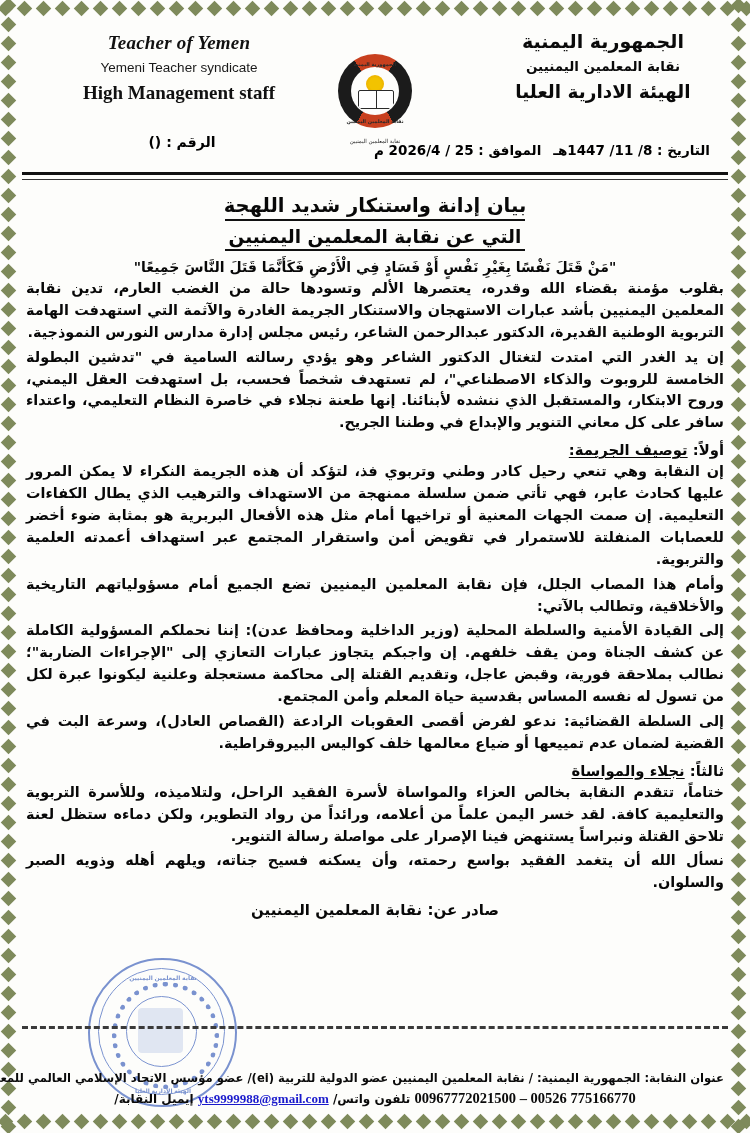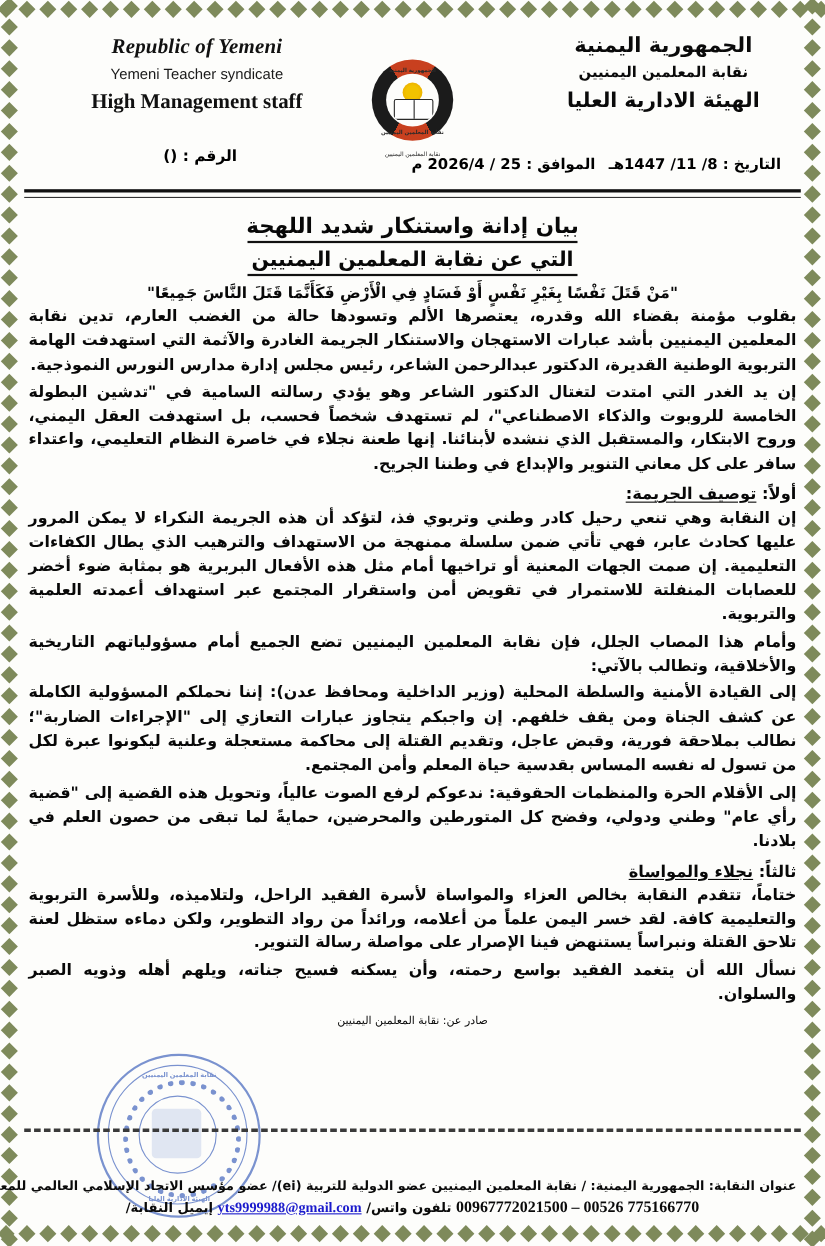--- a/index.html
+++ b/index.html
@@ -282,22 +282,22 @@
     font-weight: bold;
     margin: 7px 0 1px 0;
     text-align: right;
   }
   .sec-head u { text-decoration: underline; text-underline-offset: 2px; }
   .sign-block {
     text-align: center;
     margin-top: 7px;
   }
   .sign-block .s1 {
-    font-size: 10px;
-    font-weight: normal;
+    font-size: 15px;
+    font-weight: bold;
   }
   .sign-block .s2 {
     font-size: 15px;
     font-weight: bold;
     margin-top: 5px;
   }
 
   
   .stamp {
     position: absolute;
@@ -594,21 +594,21 @@
       <div class="dia" style="background: rgb(126, 138, 91); top: 1083px; left: 1px;"></div>
       <div class="dia" style="background: rgb(126, 138, 91); top: 1102px; left: 1px;"></div>
       <div class="dia" style="background: rgb(126, 138, 91); top: 1121px; left: 1px;"></div>
     </div>
 
   <div class="header">
 
     <div class="basmala"></div>
 
     <div class="hdr-left">
-      <div class="l1">Republic of Yemeni</div>
+      <div class="l1">Teacher of Yemen</div>
       <div class="l2">Yemeni Teacher syndicate</div>
       <div class="l3">High Management staff</div>
     </div>
     <div class="hdr-num">الرقم : ()</div>
 
     <div class="hdr-right">
       <div class="r1">الجمهورية اليمنية</div>
       <div class="r2">نقابة المعلمين اليمنيين</div>
       <div class="r3">الهيئة الادارية العليا</div>
     </div>
@@ -643,21 +643,21 @@
     <p class="para">بقلوب مؤمنة بقضاء الله وقدره، يعتصرها الألم وتسودها حالة من الغضب العارم، تدين نقابة المعلمين اليمنيين بأشد عبارات الاستهجان والاستنكار الجريمة الغادرة والآثمة التي استهدفت الهامة التربوية الوطنية القديرة، الدكتور عبدالرحمن الشاعر، رئيس مجلس إدارة مدارس النورس النموذجية.</p>
     <p class="para">إن يد الغدر التي امتدت لتغتال الدكتور الشاعر وهو يؤدي رسالته السامية في "تدشين البطولة الخامسة للروبوت والذكاء الاصطناعي"، لم تستهدف شخصاً فحسب، بل استهدفت العقل اليمني، وروح الابتكار، والمستقبل الذي ننشده لأبنائنا. إنها طعنة نجلاء في خاصرة النظام التعليمي، واعتداء سافر على كل معاني التنوير والإبداع في وطننا الجريح.</p>
 
     <div class="sec-head">
       <span>أولاً: </span><u>توصيف الجريمة:</u>
     </div>
     <p class="para">إن النقابة وهي تنعي رحيل كادر وطني وتربوي فذ، لتؤكد أن هذه الجريمة النكراء لا يمكن المرور عليها كحادث عابر، فهي تأتي ضمن سلسلة ممنهجة من الاستهداف والترهيب الذي يطال الكفاءات التعليمية. إن صمت الجهات المعنية أو تراخيها أمام مثل هذه الأفعال البربرية هو بمثابة ضوء أخضر للعصابات المنفلتة للاستمرار في تقويض أمن واستقرار المجتمع عبر استهداف أعمدته العلمية والتربوية.</p>
 
     <p class="para">وأمام هذا المصاب الجلل، فإن نقابة المعلمين اليمنيين تضع الجميع أمام مسؤولياتهم التاريخية والأخلاقية، وتطالب بالآتي:</p>
     <p class="para">إلى القيادة الأمنية والسلطة المحلية (وزير الداخلية ومحافظ عدن): إننا نحملكم المسؤولية الكاملة عن كشف الجناة ومن يقف خلفهم. إن واجبكم يتجاوز عبارات التعازي إلى "الإجراءات الضاربة"؛ نطالب بملاحقة فورية، وقبض عاجل، وتقديم القتلة إلى محاكمة مستعجلة وعلنية ليكونوا عبرة لكل من تسول له نفسه المساس بقدسية حياة المعلم وأمن المجتمع.</p>
-    <p class="para">إلى الأقلام الحرة والمنظمات الحقوقية: ندعوكم لرفع الصوت عالياً، وتحويل هذه القضية إلى "قضية رأي عام" وطني ودولي، وفضح كل المتورطين والمحرضين، حمايةً لما تبقى من حصون العلم في بلادنا.</p>
+    <p class="para">إلى السلطة القضائية: ندعو لفرض أقصى العقوبات الرادعة (القصاص العادل)، وسرعة البت في القضية لضمان عدم تمييعها أو ضياع معالمها خلف كواليس البيروقراطية.</p>
 
     <div class="sec-head">
       <span>ثالثاً: </span><u>نجلاء والمواساة</u>
     </div>
     <p class="para">ختاماً، تتقدم النقابة بخالص العزاء والمواساة لأسرة الفقيد الراحل، ولتلاميذه، وللأسرة التربوية والتعليمية كافة. لقد خسر اليمن علماً من أعلامه، ورائداً من رواد التطوير، ولكن دماءه ستظل لعنة تلاحق القتلة ونبراساً يستنهض فينا الإصرار على مواصلة رسالة التنوير.</p>
     <p class="para">نسأل الله أن يتغمد الفقيد بواسع رحمته، وأن يسكنه فسيح جناته، ويلهم أهله وذويه الصبر والسلوان.</p>
 
     <div class="sign-block">
       <div class="s1">صادر عن: نقابة المعلمين اليمنيين</div>
     </div>

